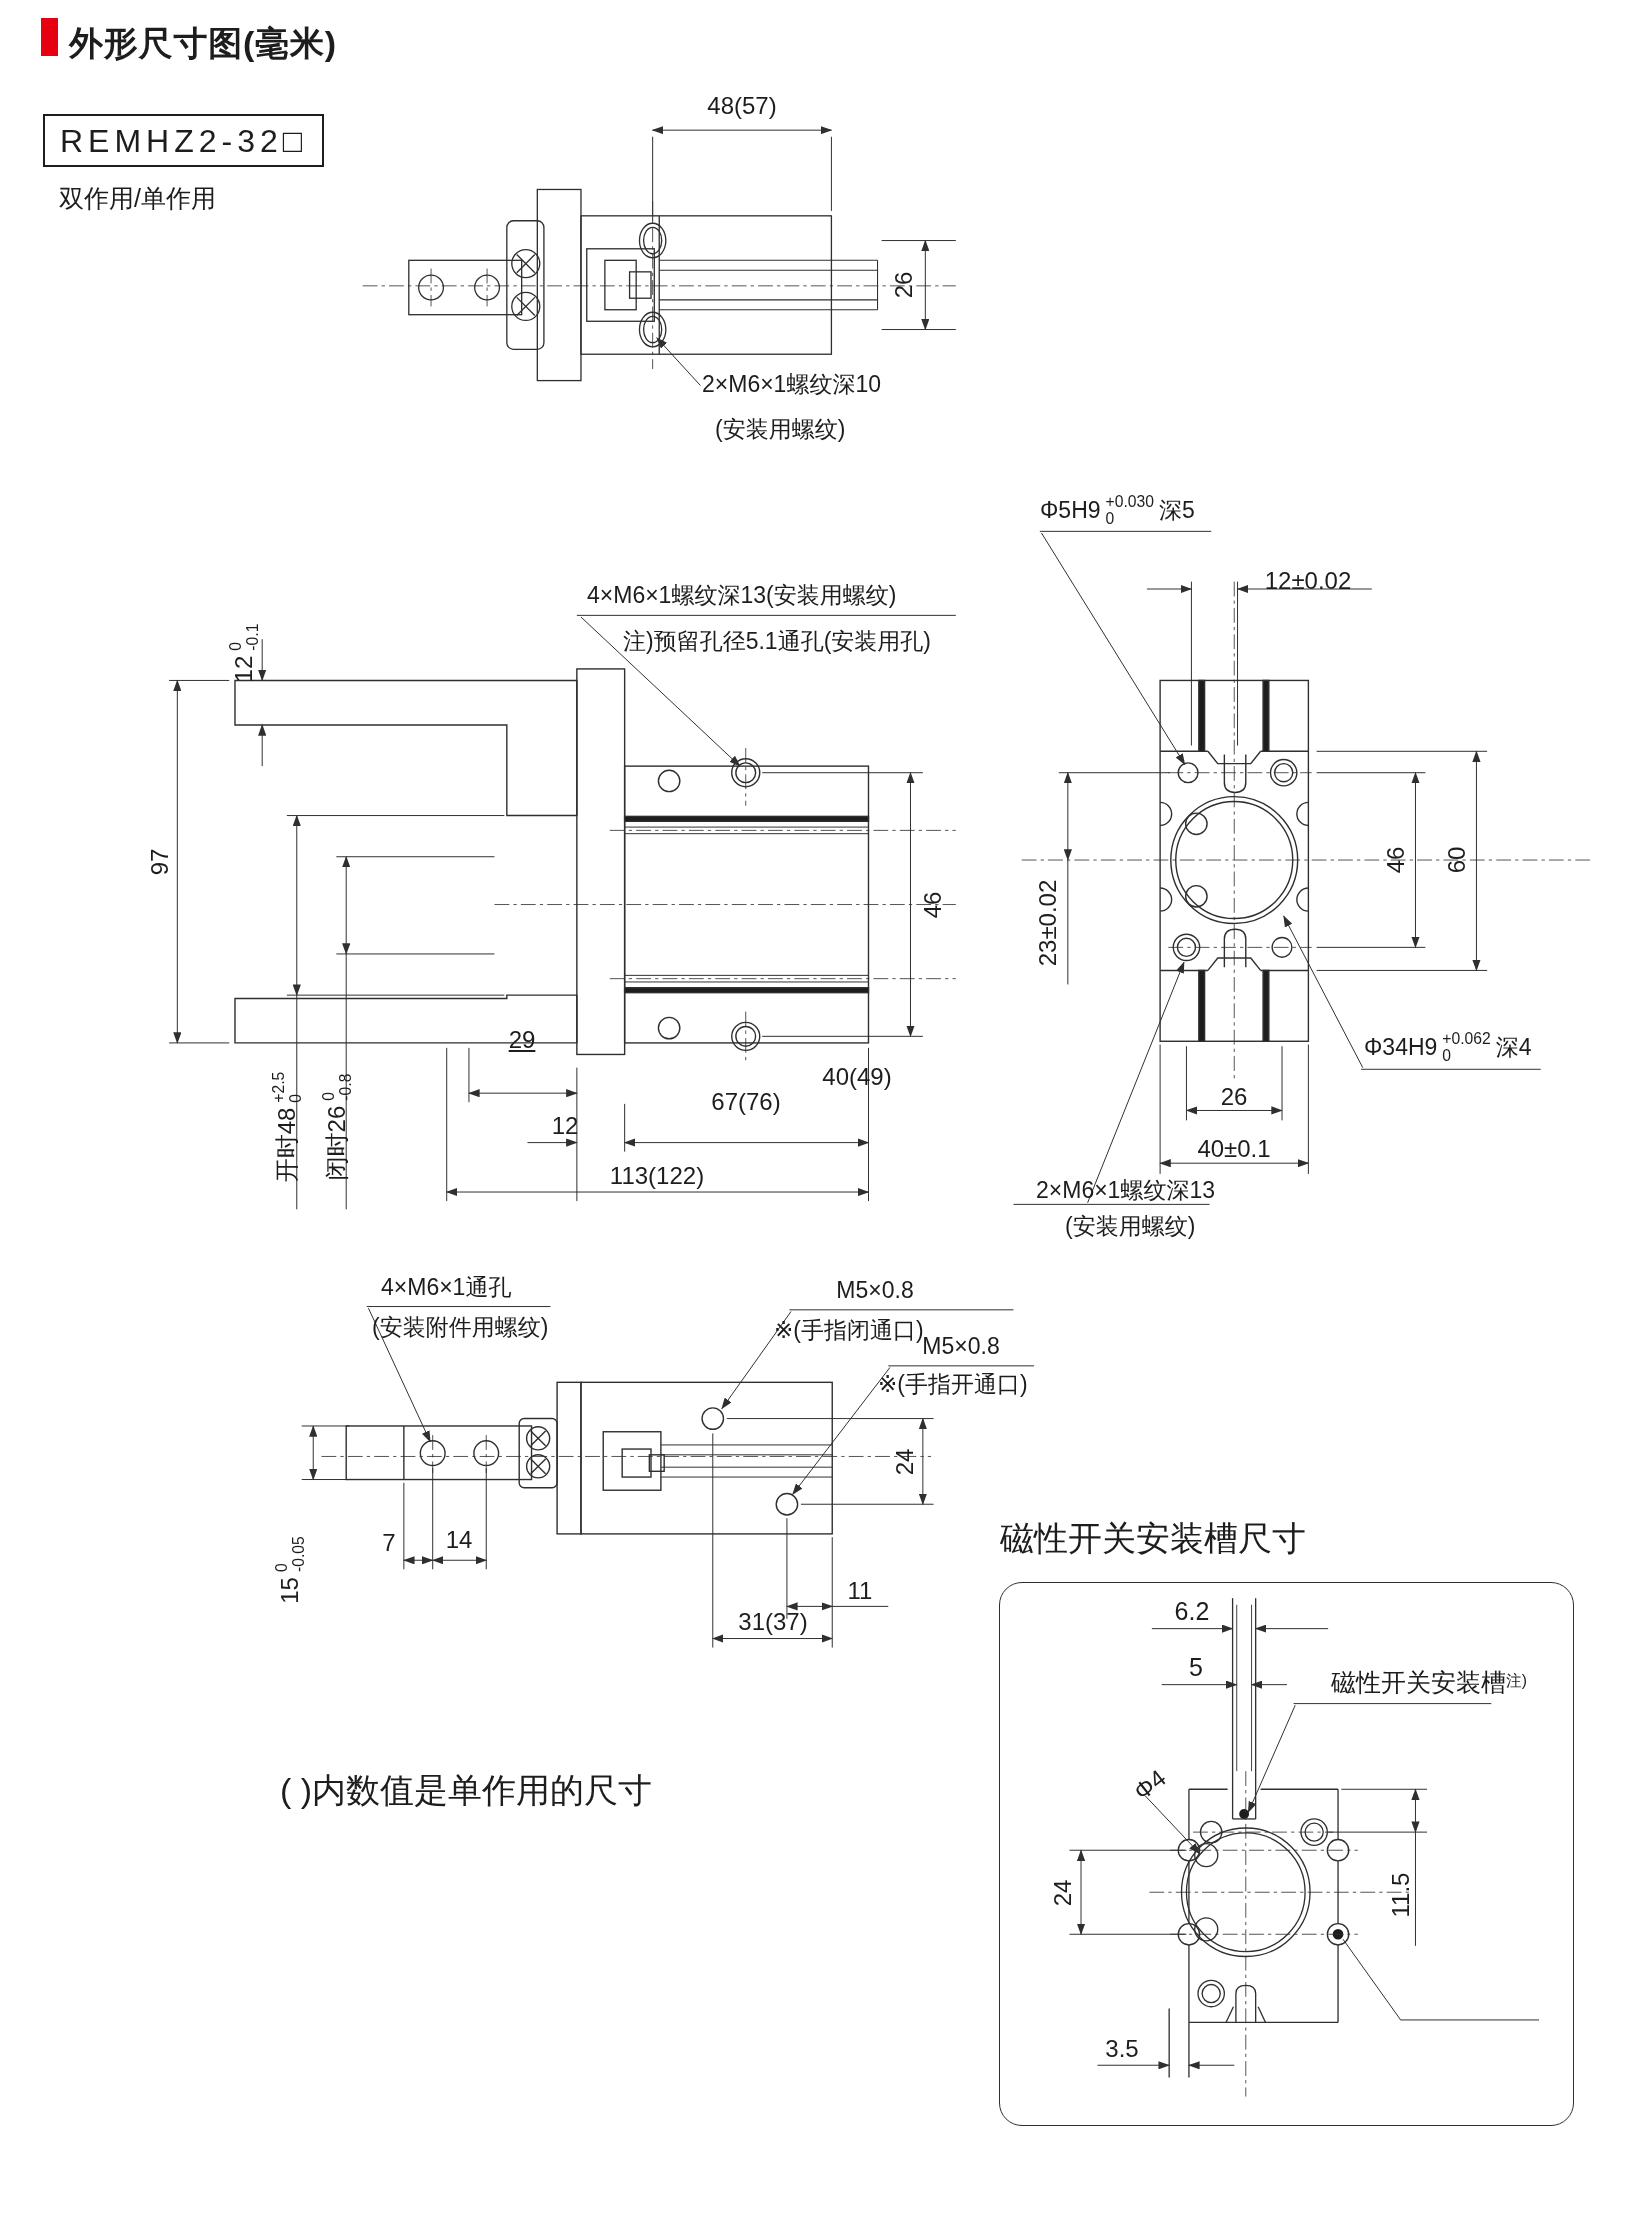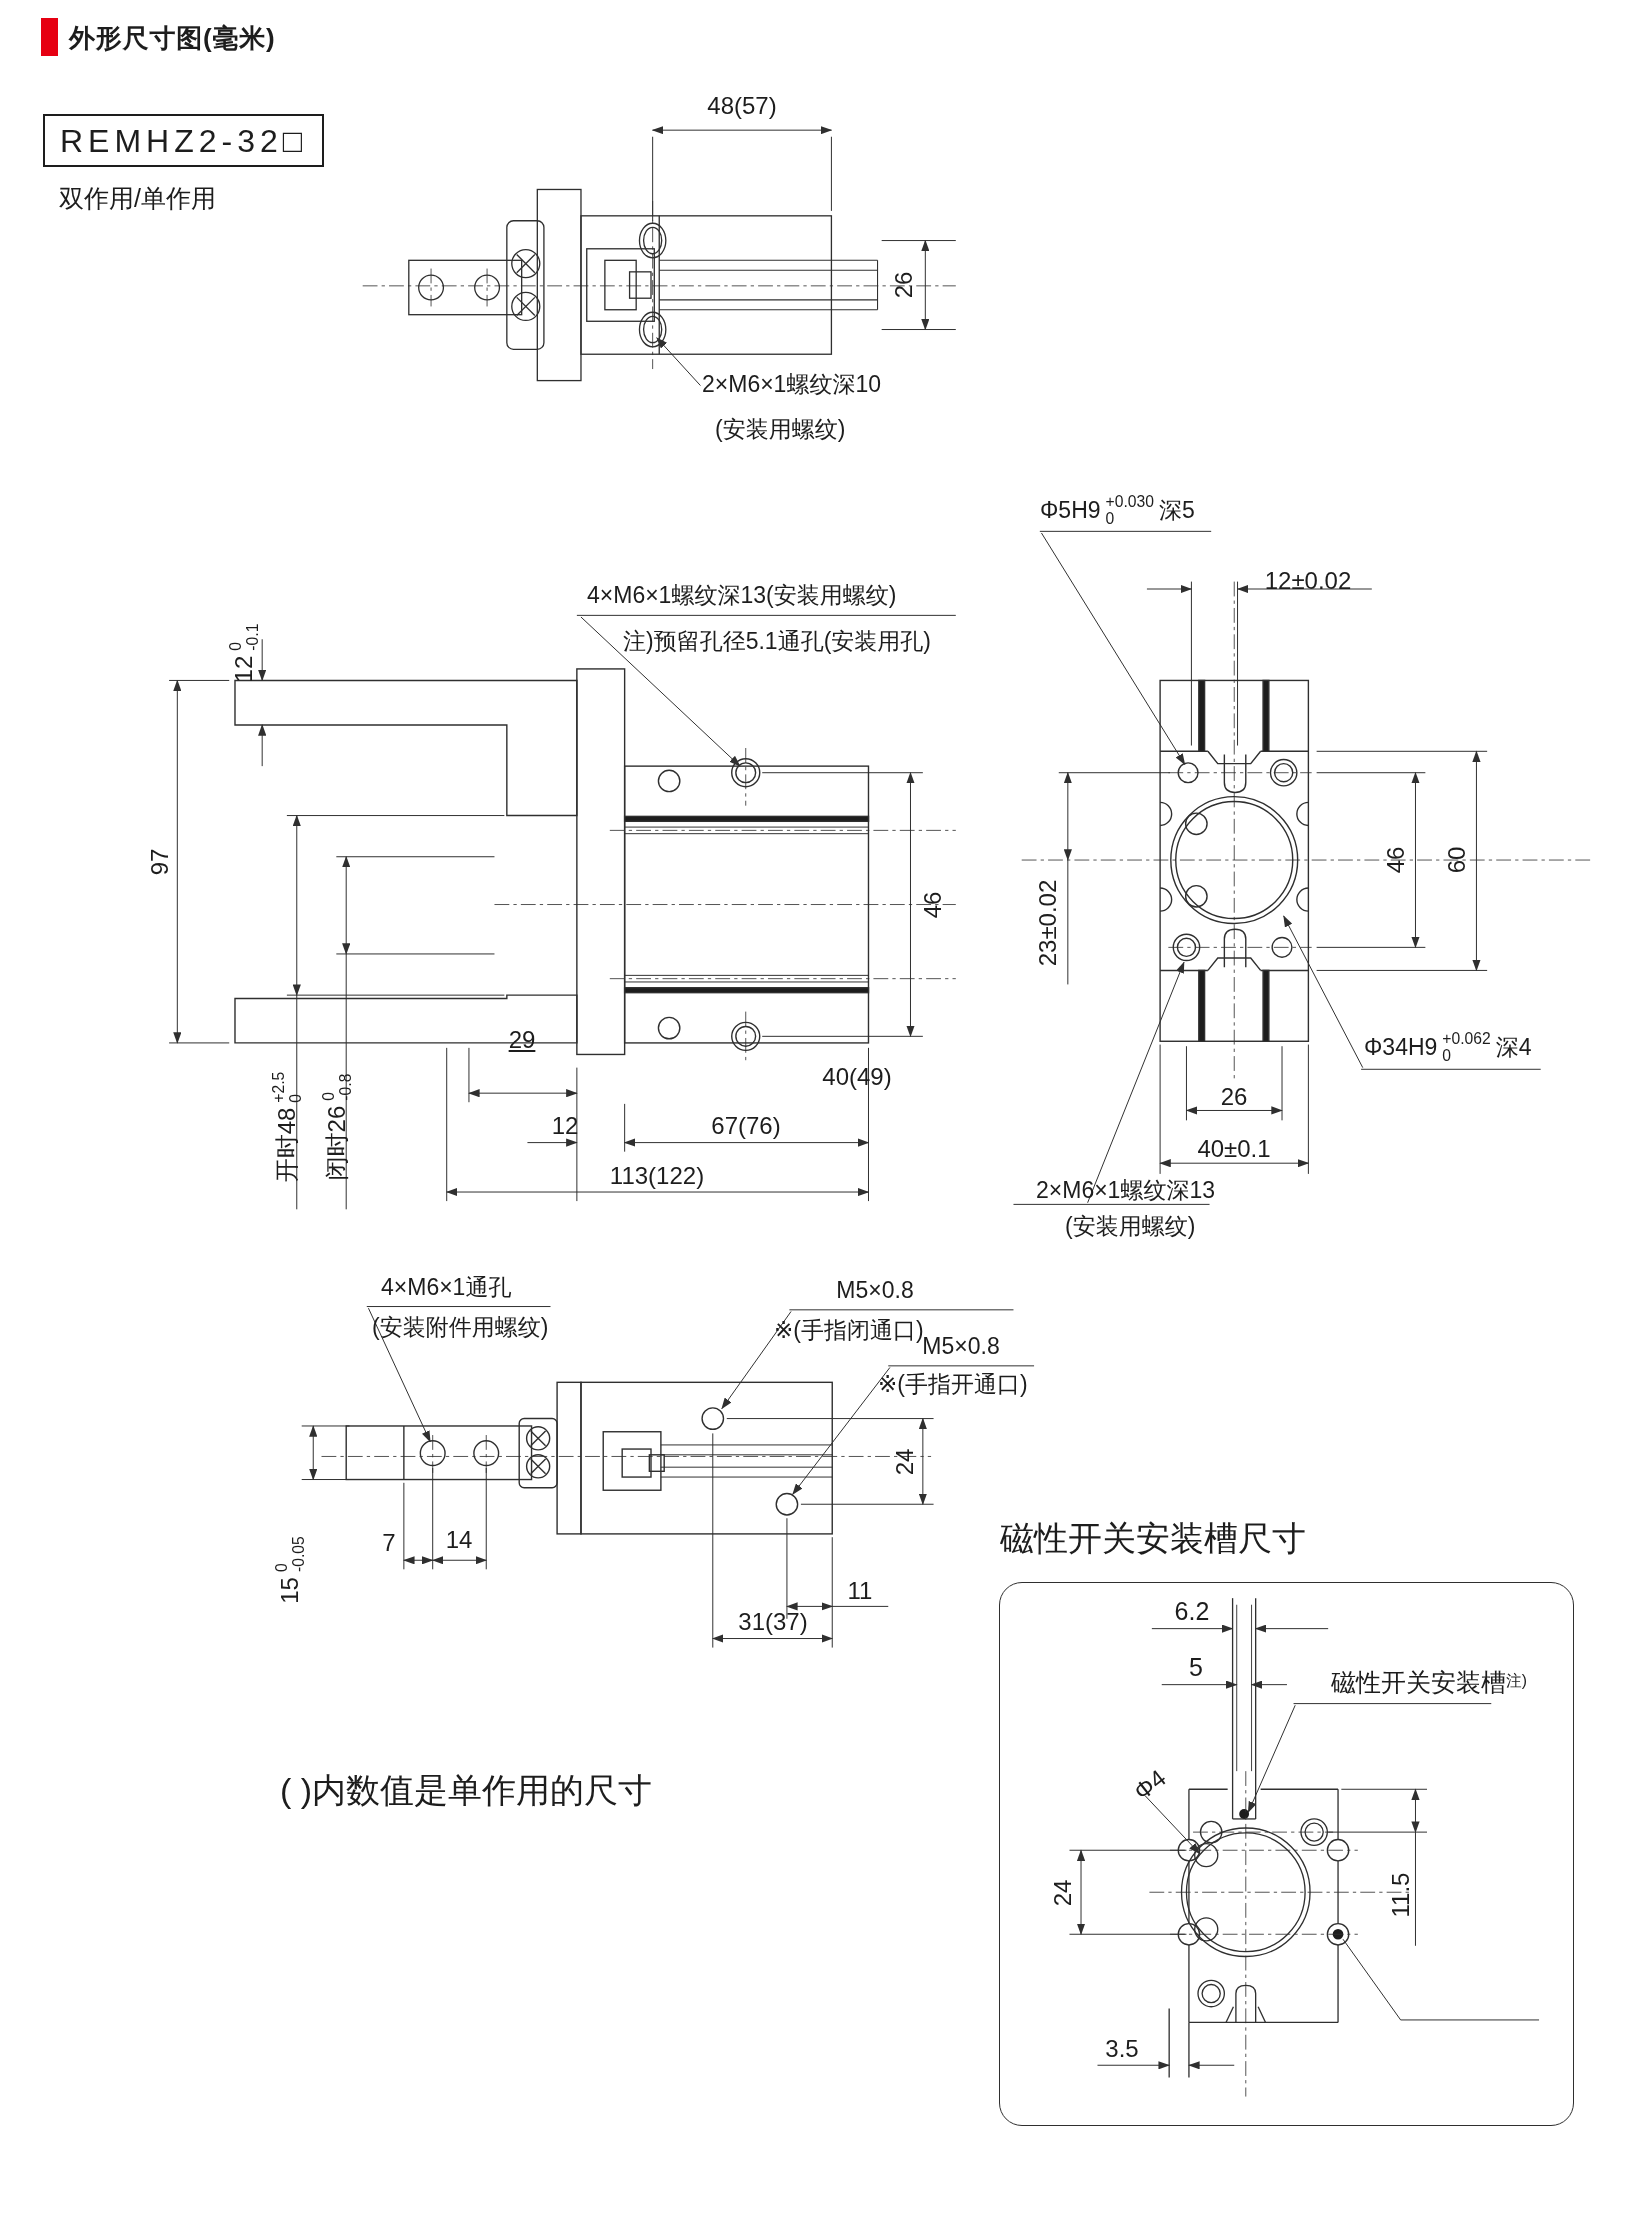--- a/index.html
+++ b/index.html
@@ -6,21 +6,21 @@
   #page {
     position:relative; width:1648px; height:2216px; background:#ffffff;
     font-family:"Liberation Sans","DejaVu Sans",sans-serif; color:#1d1d1d;
     overflow:hidden;
   }
   svg.lines { position:absolute; left:0; top:0; }
   .t { position:absolute; white-space:nowrap; color:#1d1d1d; }
   .c { transform:translateX(-50%); }           
   .v { transform:translate(-50%,-50%) rotate(-90deg); } .s28{font-size:23px;}
   .s29{font-size:24px;} .s30{font-size:25px;} .s33{font-size:34px;}
-  .title { font-size:26px; font-weight:bold; letter-spacing:0.8px; }
+  .title { font-size:34px; font-weight:bold; letter-spacing:0.8px; }
   .redbar { position:absolute; background:#e60012; }
   .modelbox {
     position:absolute; border:2.5px solid #1d1d1d; padding:6.6px 15px 5px 15px;
     font-size:32px; letter-spacing:5px;
   }
   .row { display:flex; align-items:center; gap:5px; }
   .tol { display:inline-flex; flex-direction:column; font-size:15.7px; line-height:1.1; }
   .tol span { display:block; }
   .sup { font-size:15.7px; vertical-align:super; }
   .boxborder {
@@ -369,21 +369,21 @@
         <span class="s29">闭时26</span>
       <span class="tol">
           <span>0</span>
           <span>-0.8</span>
         </span>
       </span>
   </div>
   <div class="t s29 c" style="left:522px; top:1026px;text-decoration:underline;">29</div>
   <div class="t s29 c" style="left:565px; top:1112px;">12</div>
   <div class="t s29 c" style="left:857px; top:1063px;">40(49)</div>
-  <div class="t s29 c" style="left:746px; top:1112px;">67(76)</div>
+  <div class="t s29 c" style="left:746px; top:1088px;">67(76)</div>
   <div class="t s29 c" style="left:657px; top:1162px;">113(122)</div>
   <div class="t s29 v" style="left:933px; top:905px;">46</div>
 
   <div class="t" style="left:1040px; top:493px;">
     <span class="row">
         <span class="s28">Φ5H9</span>
       <span class="tol">
           <span>+0.030</span>
           <span>0</span>
         </span>

